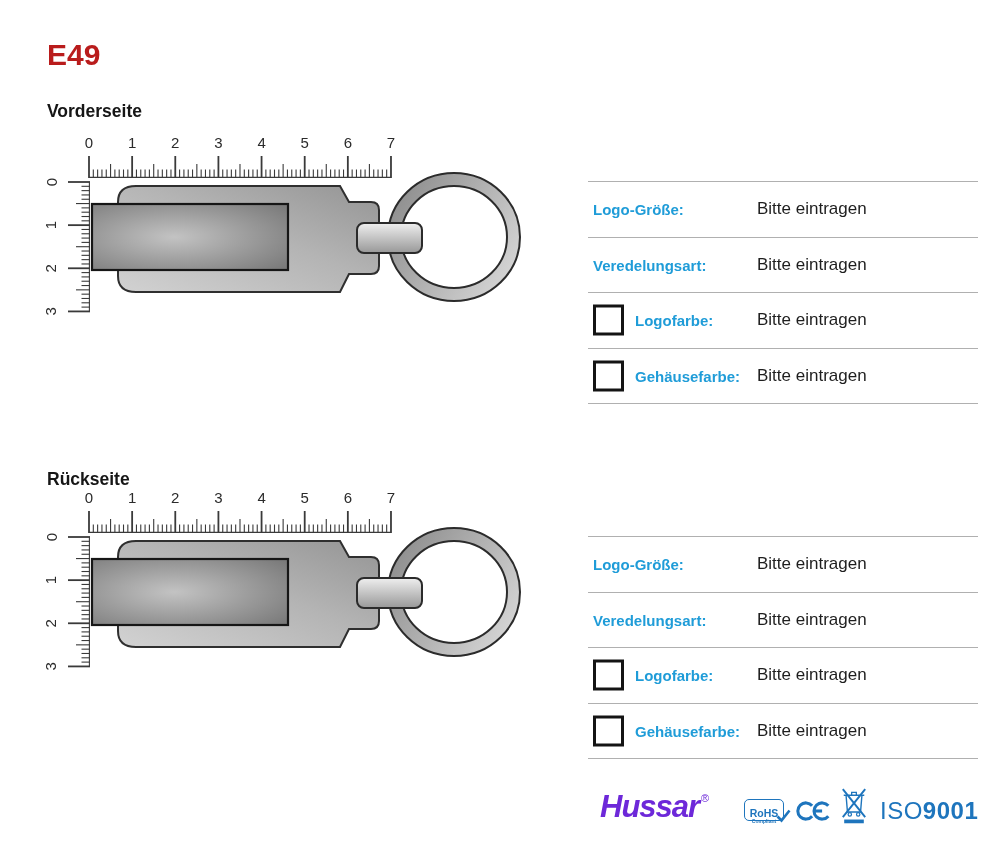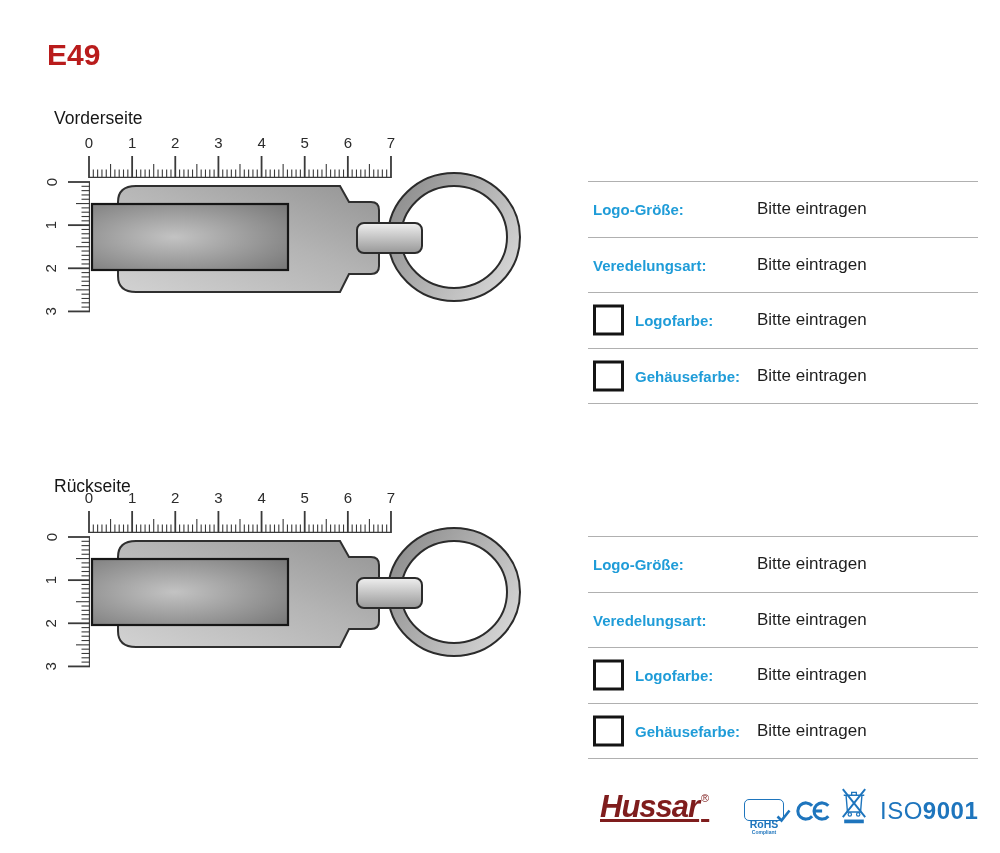--- a/index.html
+++ b/index.html
@@ -1,42 +1,42 @@
 <!DOCTYPE html>
 <html><head>
 <meta charset="utf-8">
 <style>
   html,body{margin:0;padding:0;background:#fff;}
   .page{position:relative;width:1000px;height:853px;background:#ffffff;overflow:hidden;
         font-family:"Liberation Sans",sans-serif;color:#1d1d1d;}
   .page-title{position:absolute;left:47px;top:38px;font-size:30px;font-weight:bold;
               color:#b91c1c;letter-spacing:0;}
   .section{position:absolute;left:0;width:1000px;}
-  .section-heading{position:absolute;left:47px;margin:7px;font-size:17.5px;font-weight:normal;color:#161616;}
+  .section-heading{position:absolute;left:47px;margin:0;font-size:17.5px;font-weight:bold;color:#161616;}
   .drawing{position:absolute;left:40px;}
   .drawing text{font-family:"Liberation Sans",sans-serif;font-size:15px;fill:#2b2b2b;}
   
   .form-table{position:absolute;left:588px;width:390px;border-bottom:1.2px solid #b0b0b0;}
   .form-row{position:relative;height:54.5px;border-top:1.2px solid #b0b0b0;}
   .checkbox{position:absolute;left:5px;top:50%;transform:translateY(-50%);
             width:25px;height:25px;background:#fff;border:3px solid #141414;cursor:pointer;}
   .row-label{position:absolute;left:5px;top:50%;transform:translateY(-50%);
              font-size:15px;font-weight:bold;color:#1f9cd8;white-space:nowrap;}
   .form-row.has-checkbox .row-label{left:47px;}
   .row-value{position:absolute;left:169px;top:50%;transform:translateY(-50%);
              font-size:17px;color:#1e1e1e;white-space:nowrap;}
   
   .footer{position:absolute;left:600px;top:784px;width:380px;height:46px;color:#1e75bd;}
   .brand{position:absolute;left:0;top:5px;font-size:31px;font-weight:bold;font-style:italic;
-         letter-spacing:-1px;color:#7f1d1d;white-space:nowrap;text-decoration:underline;}
+         letter-spacing:-1px;color:#6d28d9;white-space:nowrap;}
   .brand sup{font-size:11px;font-style:normal;font-weight:normal;letter-spacing:0;
              position:relative;top:-4px;left:2px;}
   .rohs{position:absolute;left:144px;top:15px;width:38px;height:20px;border:1.6px solid #1e75bd;
         border-radius:5px;text-align:center;line-height:1;}
-  .rohs-line1{font-size:10.5px;font-weight:bold;margin-top:19px;letter-spacing:0;}
+  .rohs-line1{font-size:10.5px;font-weight:bold;margin-top:8px;letter-spacing:0;}
   .rohs-line2{font-size:5px;font-weight:bold;margin-top:0.5px;}
   .rohs svg{position:absolute;right:-8px;bottom:-3px;}
   .ce{position:absolute;left:196px;top:16px;}
   .weee{position:absolute;left:240px;top:2px;}
   .iso{position:absolute;left:280px;top:13px;font-size:24px;letter-spacing:0.5px;white-space:nowrap;}
   .iso-light{font-weight:normal;}
   .iso-bold{font-weight:800;margin-top:44px;}
   .defs-only{position:absolute;width:0;height:0;}
 </style>
 </head>

